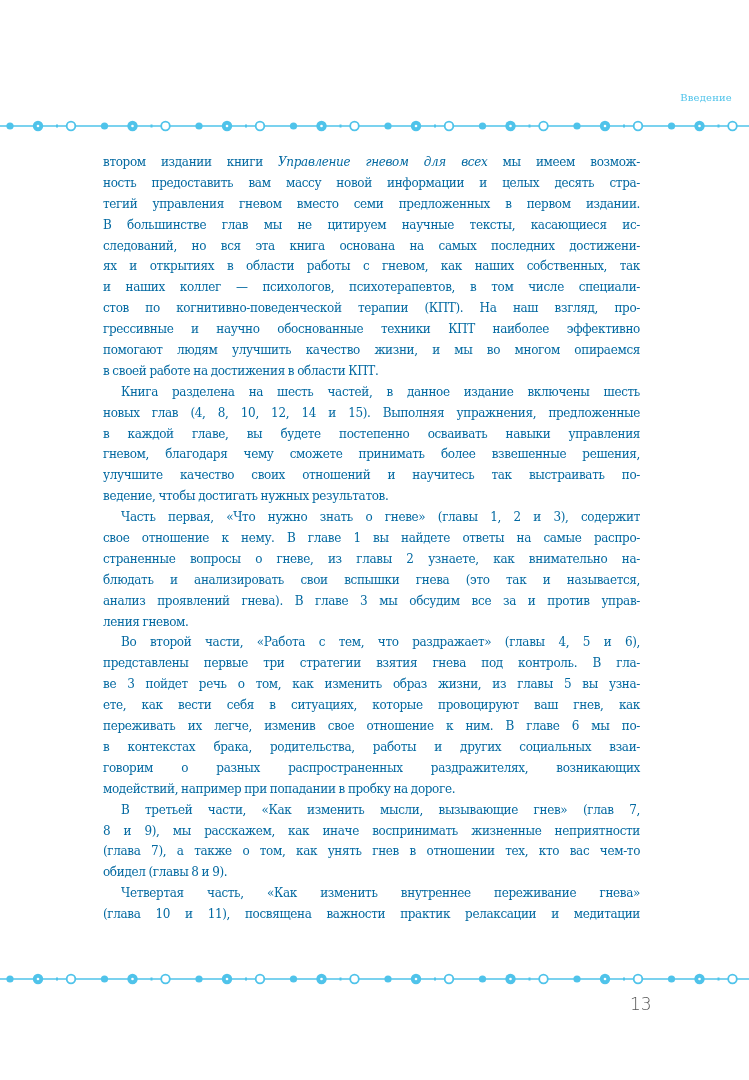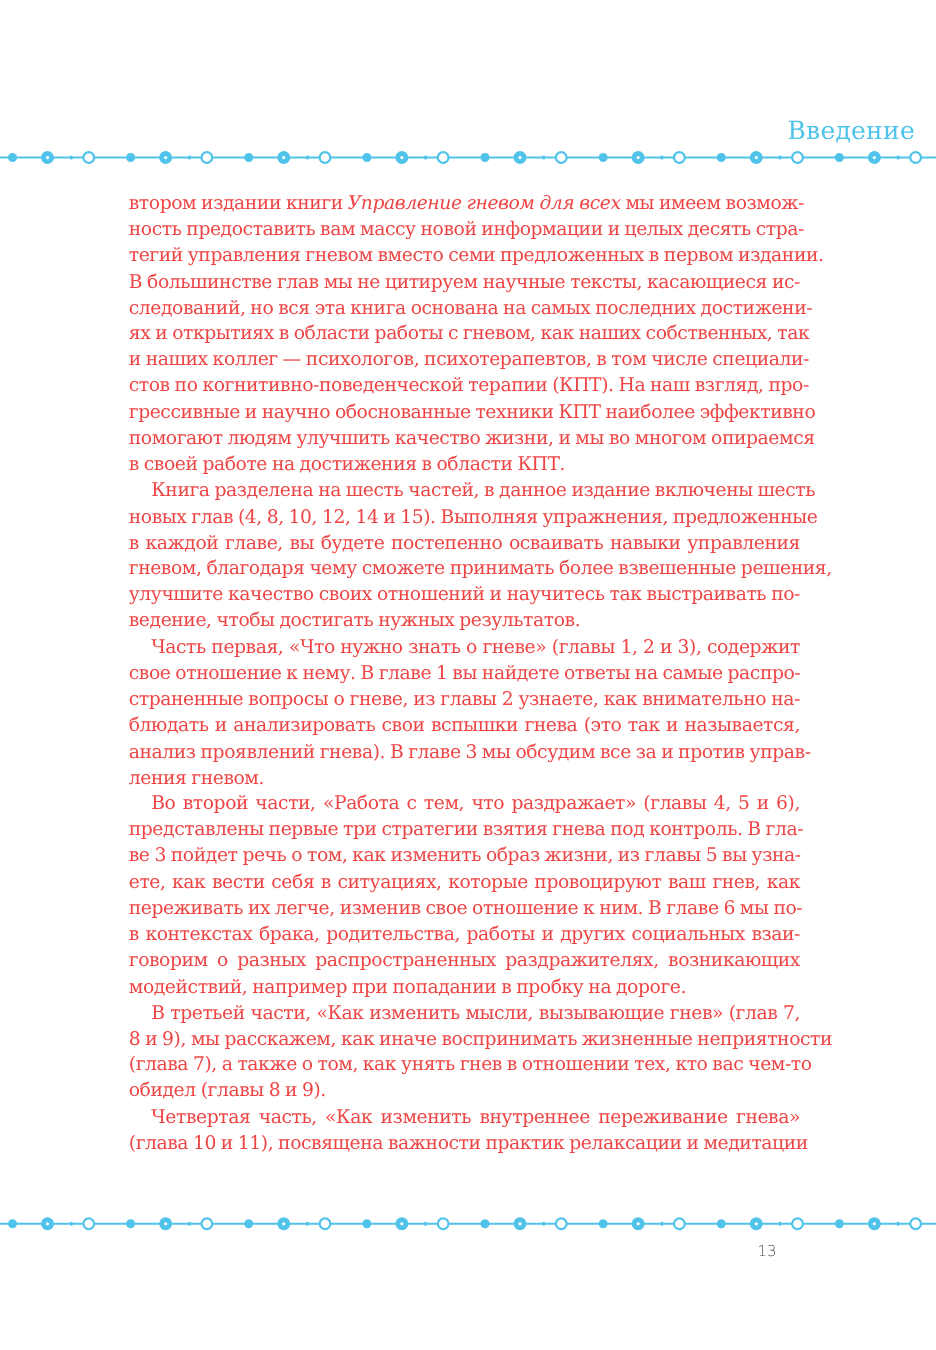--- a/index.html
+++ b/index.html
@@ -1,38 +1,38 @@
 <!DOCTYPE html>
 <html><head>
 <meta charset="utf-8">
 <style>
   html, body { margin: 0; padding: 0; background: #ffffff; }
   body { width: 749px; height: 1080px; position: relative; overflow: hidden; }
   .page { position: absolute; left: 0; top: 0; width: 749px; height: 1080px; background: #fff; }
   .running-head {
     position: absolute; top: 92px; right: 17px;
-    font-family: "DejaVu Serif", serif; font-size: 20px; color: #4fc3ea; letter-spacing: 0.2px;
+    font-family: "DejaVu Serif", serif; font-size: 10px; color: #4fc3ea; letter-spacing: 0.2px;
   }
   .rule { position: absolute; left: 0; width: 749px; height: 16px; }
   .rule-top { top: 118px; }
   .rule-bottom { top: 971px; }
   .body-text {
     position: absolute; left: 103px; top: 152px; width: 537px;
-    font-family: "DejaVu Serif", serif; font-size: 15px; color: #ef4444;
+    font-family: "DejaVu Serif", serif; font-size: 12px; color: #0369a1;
   }
   .line {
     display: block; height: 20.9px; line-height: 20.9px; white-space: nowrap;
     text-align: justify; text-align-last: justify; letter-spacing: -0.35px; word-spacing: -0.5px;
   }
   .line.last { text-align-last: left; }
   .line.indent { padding-left: 18px; }
   .line em { font-style: italic; }
   .page-number {
-    position: absolute; top: 994px; left: 606px;
-    font-family: "DejaVu Sans", sans-serif; font-size: 12px; color: #555; font-weight: 300;
+    position: absolute; top: 994px; left: 630px;
+    font-family: "DejaVu Sans", sans-serif; font-size: 17px; color: #555; font-weight: 300;
   }
 </style>
 </head>
 <body>
 
 <div class="page">
 
   <div class="running-head">Введение</div>
 
   <svg class="rule rule-top" viewBox="0 0 749 16" width="749" height="16">

